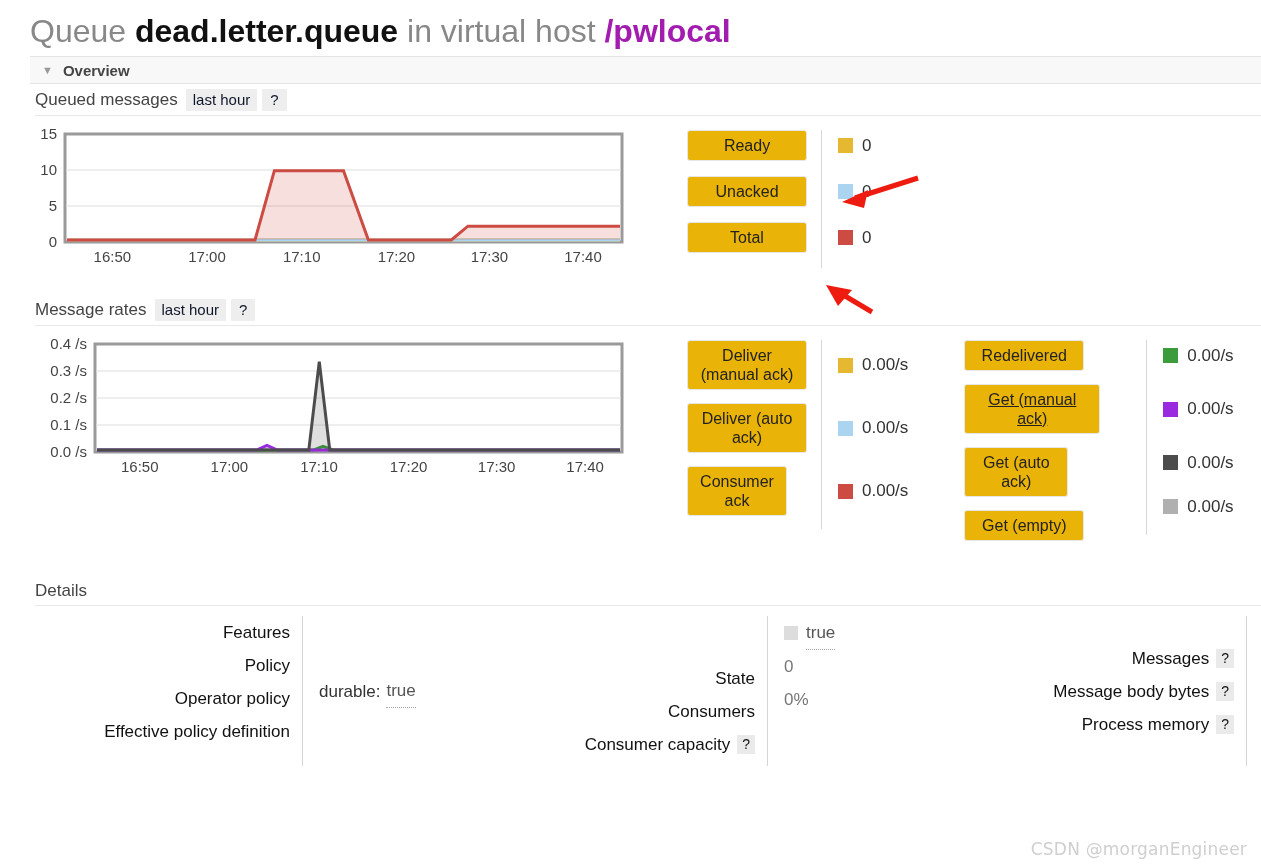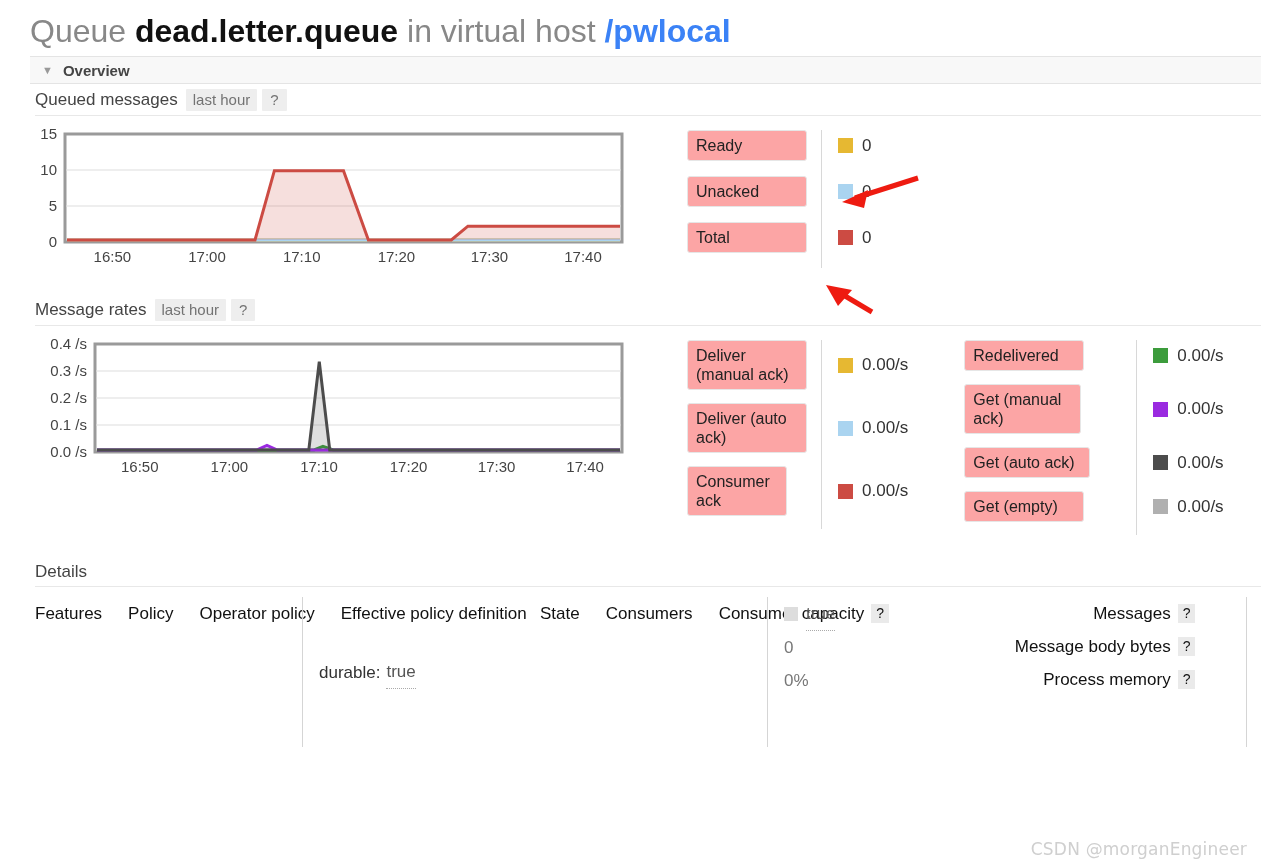--- a/index.html
+++ b/index.html
@@ -25,21 +25,21 @@
     margin: 8px 0 0 30px;
     letter-spacing: 0px;
     line-height: 46px;
     white-space: nowrap;
   }
   #page-title .strong {
     color: #111111;
     font-weight: bold;
   }
   #page-title .vhost {
-    color: #3b82f6;
+    color: #a21caf;
     font-weight: bold;
   }
 
   
   .section-bar {
     background: #f8f8f8;
     border-top: 1px solid #e4e4e4;
     border-bottom: 1px solid #e4e4e4;
     height: 28px;
     margin: 2px 0 0 30px;
@@ -71,21 +71,21 @@
     box-sizing: border-box;
   }
   .subhead .sh-text {
     font-size: 17px;
     color: #444444;
     margin-right: 8px;
   }
   .chip {
     display: inline-block;
     background: #eeeeee;
-    color: #737373;
+    color: #0f172a;
     font-size: 15px;
     padding: 3px 7px 4px 7px;
     margin-right: 5px;
     line-height: 1;
     border-radius: 1px;
     cursor: pointer;
   }
   .chip.q {
     padding-left: 8px;
     padding-right: 8px;
@@ -109,24 +109,24 @@
     display: flex;
     align-items: flex-start;
     margin-left: 14px;
     padding-left: 0px;
   }
   .legend-labels {
     display: flex;
     flex-direction: column;
   }
   .legend-btn {
-    background: #fca5a5;
+    background: #eab308;
     border: 1px solid #e6e6e6;
     border-radius: 3px;
-    text-align: left;
+    text-align: center;
     font-size: 16px;
     color: #222222;
     padding: 5px 8px;
     box-sizing: border-box;
     line-height: 19px;
     cursor: pointer;
   }
   .legend-vals {
     display: flex;
     flex-direction: column;
@@ -165,25 +165,24 @@
     margin-left: 35px;
     margin-top: 10px;
     align-items: flex-start;
   }
   .det-group {
     display: flex;
     align-items: flex-start;
   }
   .det-labels {
     display: flex;
-    flex-direction: row;
+    flex-direction: column;
     text-align: right;
     align-items: flex-end;
     padding-right: 12px;
-    gap: 26px;
   }
   .det-label {
     font-size: 17px;
     color: #111111;
     line-height: 33px;
     white-space: nowrap;
     display: flex;
     align-items: center;
     justify-content: flex-end;
   }
@@ -371,22 +370,22 @@
         <div class="legend-val" style="height: 50px; margin-bottom: 13px;">
           <span class="swatch" style="background: rgb(204, 75, 67);"></span>
           <span>0.00/s</span>
         </div>
       </div>
   </div>
 
   <div class="legend-block" style="margin-left:56px; margin-top:2px;gap:32px;">
     <div class="legend-labels" id="mr-legend-labels-r">
         <div class="legend-btn" style="width: 120px; margin-bottom: 13px;">Redelivered</div>
-        <div class="legend-btn" style="width: 117px; margin-bottom: 13px;">Get (manual ack)</div>
-        <div class="legend-btn" style="width: 126px; margin-bottom: 13px;">Get (auto ack)</div>
+        <div class="legend-btn" style="width: 136px; margin-bottom: 13px; text-decoration: underline;">Get (manual ack)</div>
+        <div class="legend-btn" style="width: 104px; margin-bottom: 13px;">Get (auto ack)</div>
         <div class="legend-btn" style="width: 120px; margin-bottom: 13px;">Get (empty)</div>
       </div>
     <div class="legend-vals" id="mr-legend-vals-r">
         <div class="legend-val" style="height: 31px; margin-bottom: 13px;">
           <span class="swatch" style="background: rgb(60, 156, 60);"></span>
           <span>0.00/s</span>
         </div>
         <div class="legend-val" style="height: 50px; margin-bottom: 13px;">
           <span class="swatch" style="background: rgb(154, 42, 224);"></span>
           <span>0.00/s</span>
@@ -426,21 +425,21 @@
       </div>
     <div class="det-values" style="width:215px;justify-content:center;">
       <div class="det-value">
         <span>durable:</span>
         <span class="dotted" style="margin-left:6px;">true</span>
       </div>
     </div>
   </div>
 
   <div class="det-group" style="margin-left:6px;">
-    <div class="det-labels" id="det-col2-labels" style="width:215px;">
+    <div class="det-labels" id="det-col2-labels" style="width:215px;margin-top:46px;">
         <div class="det-label">
           <span>State</span>
         </div>
         <div class="det-label">
           <span>Consumers</span>
         </div>
         <div class="det-label">
           <span>Consumer capacity</span>
           <span class="q">?</span>
         </div>

